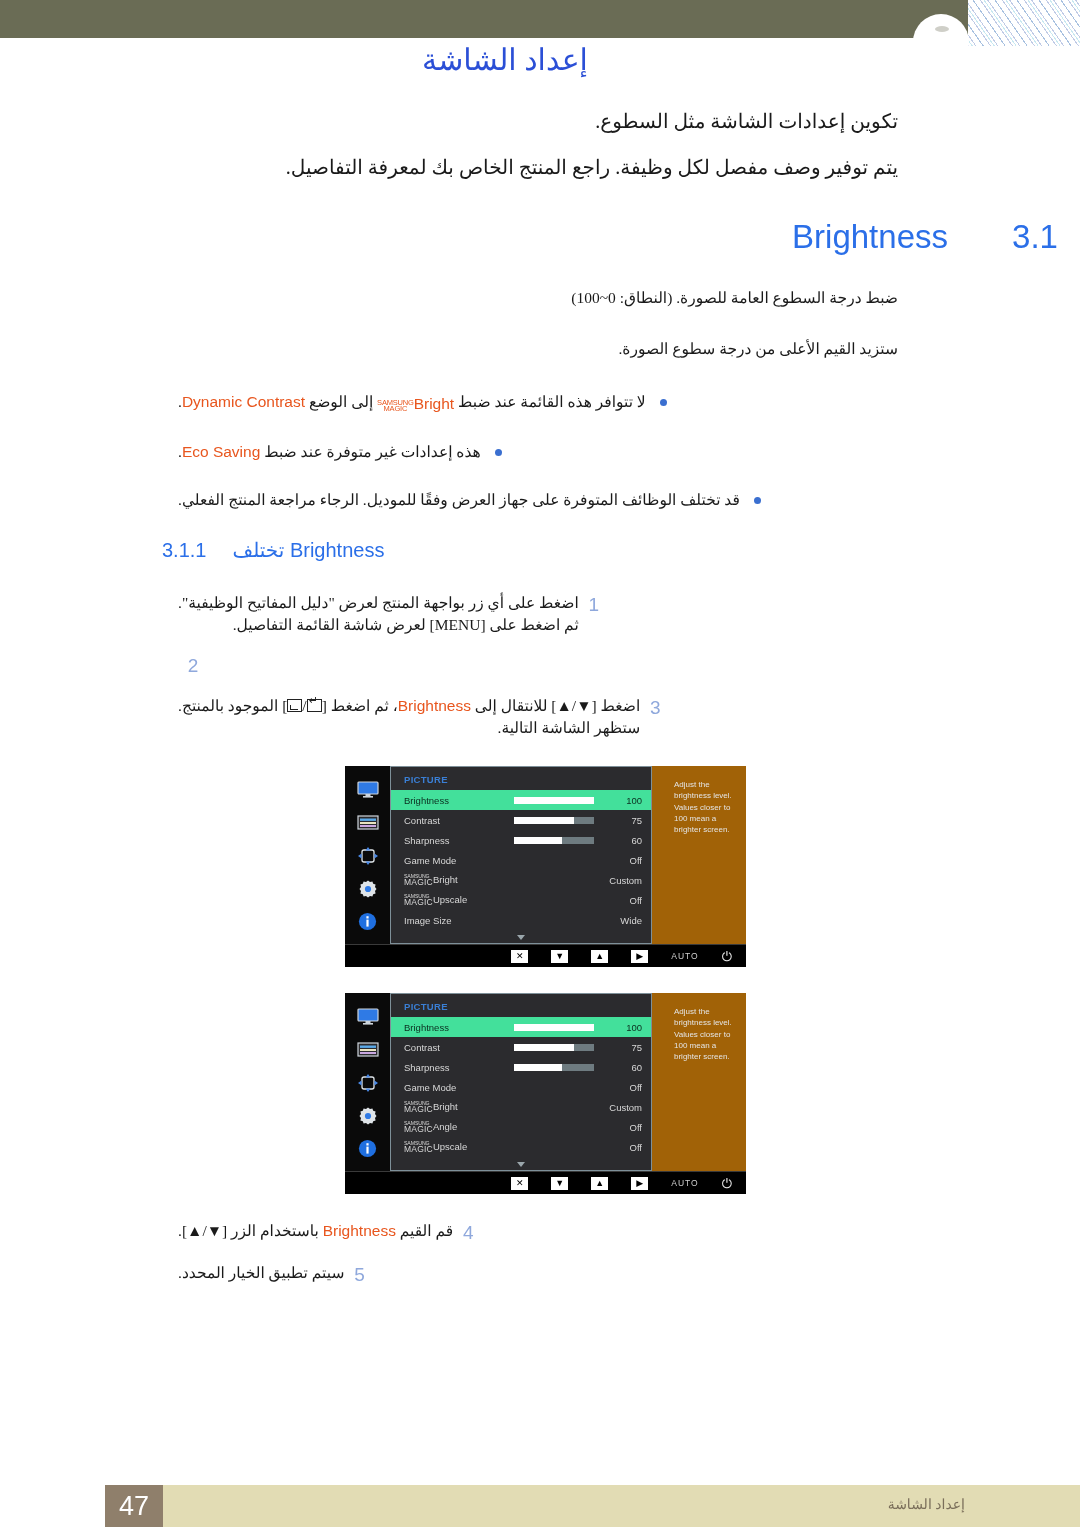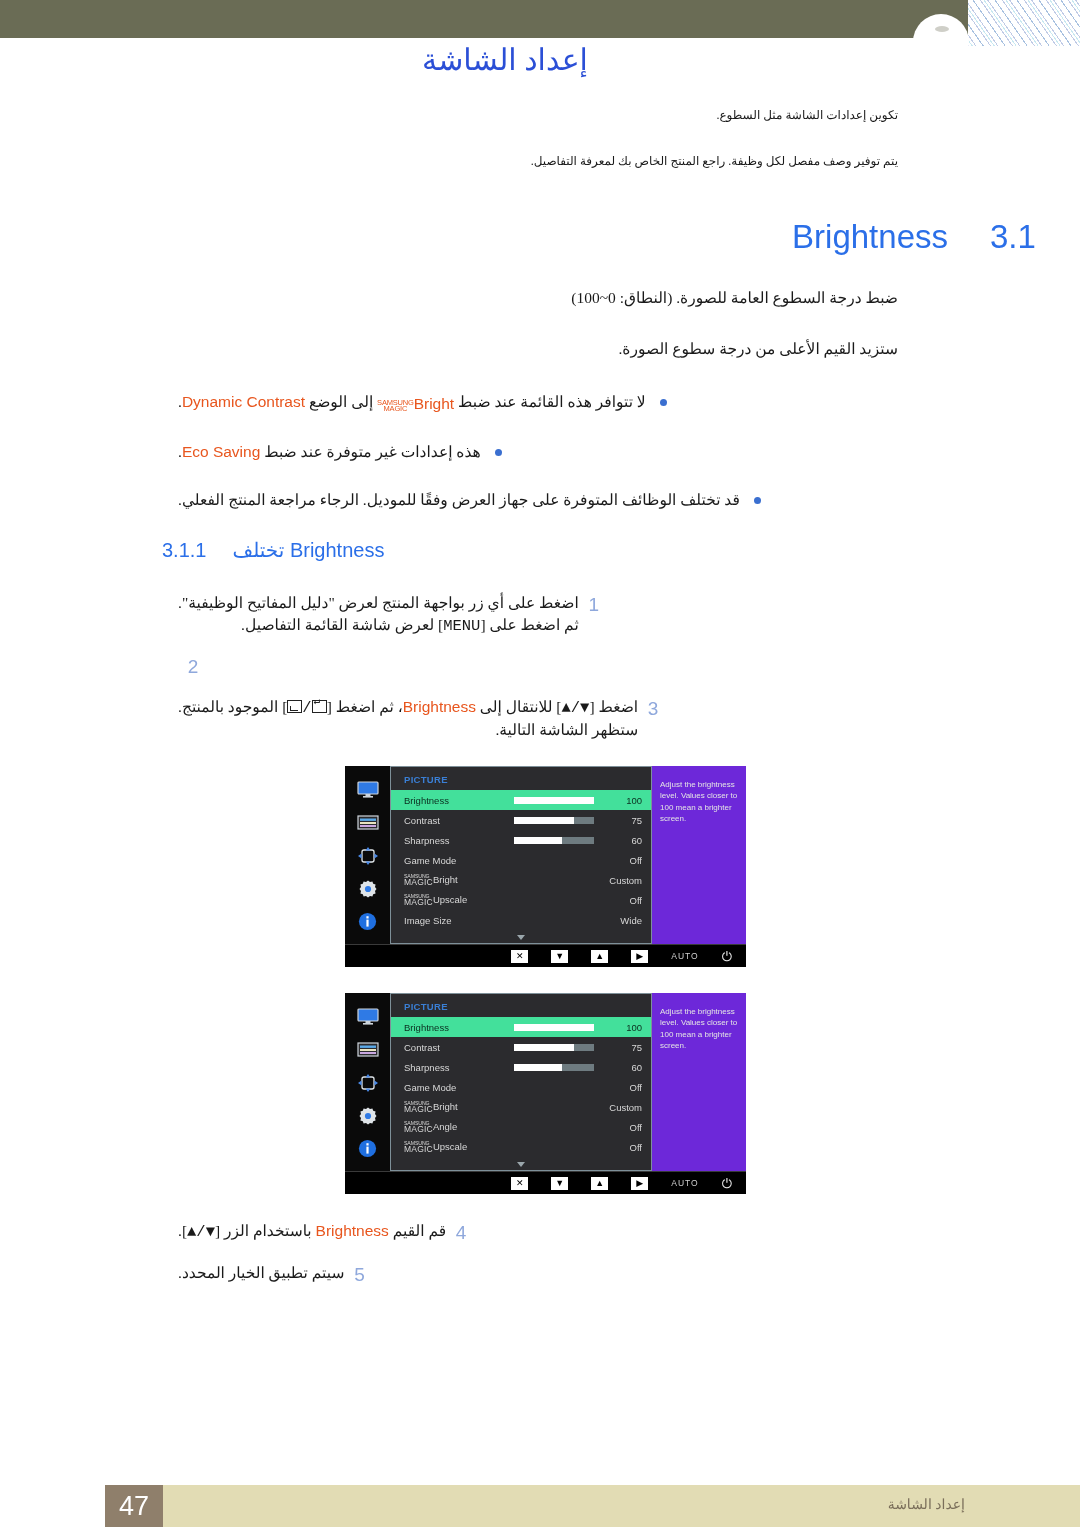--- a/index.html
+++ b/index.html
@@ -75,21 +75,21 @@
     letter-spacing: 0.5px;
     font-family: "Liberation Serif", "DejaVu Serif", serif;
   }
 
   
   .intro {
     position: absolute;
     right: 182px;
     width: 720px;
     text-align: right;
-    font-size: 12px;
+    font-size: 20px;
     color: #1a1a1a;
     line-height: 1.5;
   }
   .intro-1 { top: 106px; }
   .intro-2 { top: 152px; }
 
   
   .sec-head {
     position: absolute;
     top: 218px;
@@ -97,21 +97,21 @@
     width: 1000px;
     text-align: left;
     direction: ltr;
     font-size: 33px;
     color: #2b6fe8;
     font-family: "Liberation Sans", sans-serif;
   }
   .sec-head .num {
     display: inline-block;
     width: 90px;
-    text-align: left;
+    text-align: center;
   }
   .sec-head .label {
     display: inline-block;
     margin-right: 8px;
     text-align: right;
   }
   .sec-head-row {
     display: flex;
     justify-content: flex-end;
     align-items: baseline;
@@ -236,21 +236,21 @@
     font-size: 15.5px;
     color: #1a1a1a;
     line-height: 1.45;
   }
   .step-line2 { display: block; }
 
   .keycap {
     direction: ltr;
     unicode-bidi: embed;
     display: inline-block;
-    font-family: Liberation Mono, monospace;
+    font-family: Liberation Serif, serif;
   }
   .btn-glyph {
     display: inline-block;
     border: 1.4px solid #222;
     width: 13px;
     height: 11px;
     vertical-align: -1px;
     position: relative;
   }
   .btn-back::after {
@@ -381,25 +381,25 @@
     vertical-align: middle;
     margin-right: 0px;
     position: relative;
     top: 0px;
   }
   .magic-osd .m1 { display: block; font-size: 5.2px; }
   .magic-osd .m2 { display: block; font-size: 8.5px; letter-spacing: 0.2px; }
 
   .osd-help {
     flex: 1 1 auto;
-    background: #6d28d9;
+    background: #a16207;
     color: #e4e4e4;
     font-size: 8px;
     line-height: 1.42;
-    padding: 13px 6px 0 8px;
+    padding: 13px 6px 0 22px;
     text-align: left;
   }
 
   .osd-bar {
     height: 22px;
     background: #000;
     display: flex;
     flex-direction: row;
     align-items: center;
     justify-content: flex-end;

